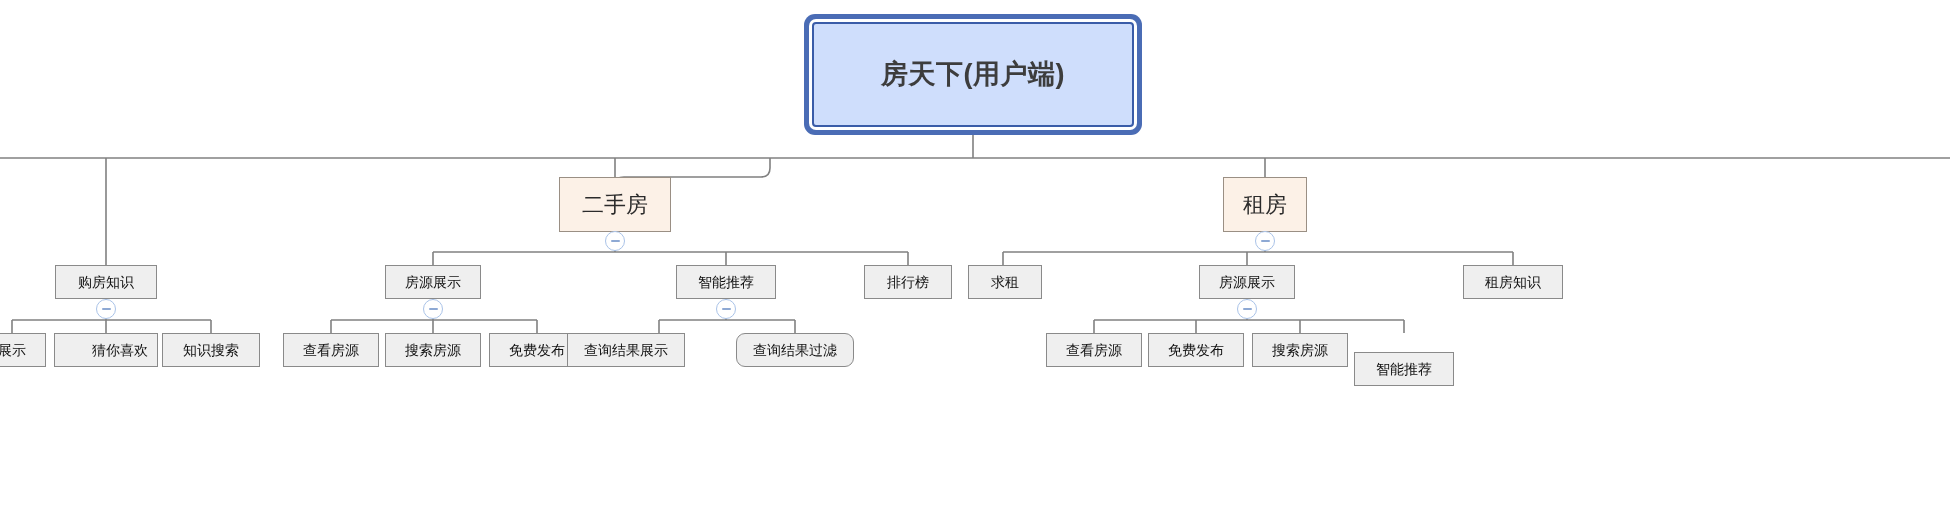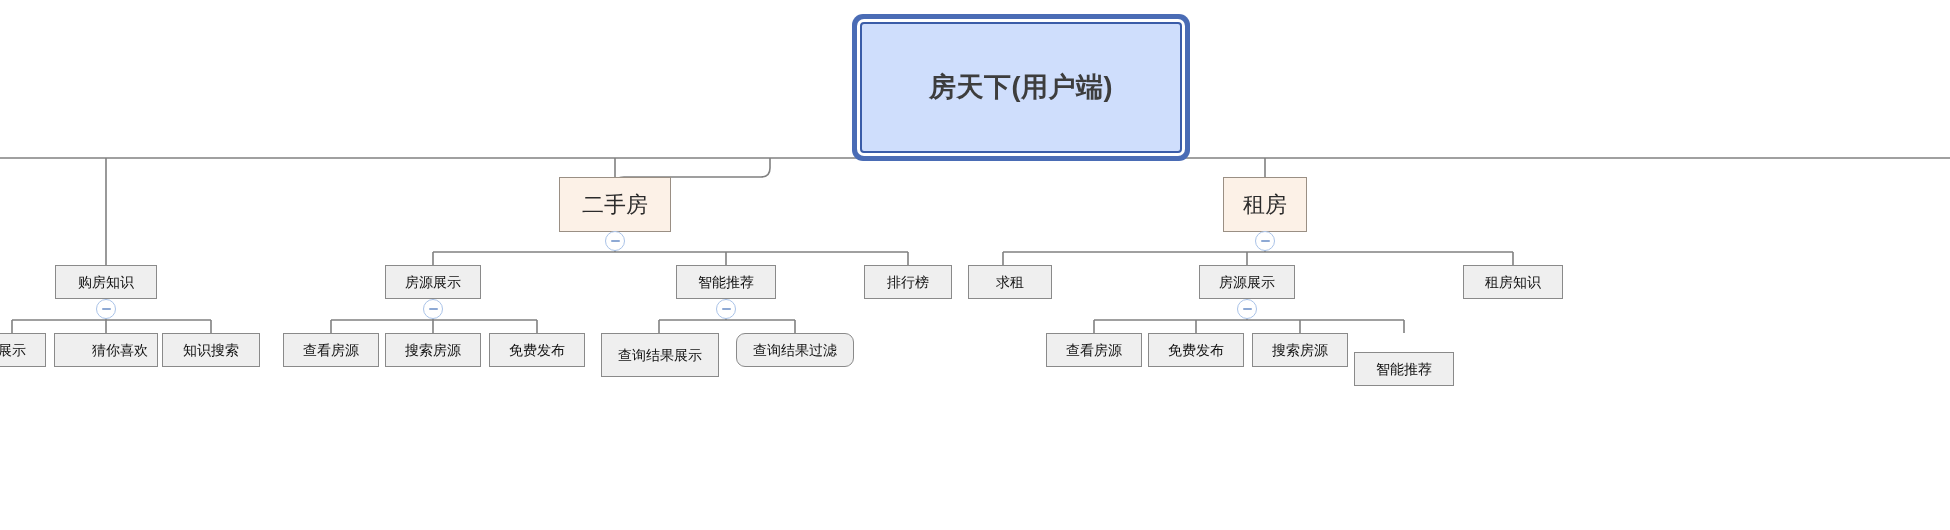--- a/index.html
+++ b/index.html
@@ -122,39 +122,39 @@
 
       <path d="M 1247,299 L 1247,320"></path>
       <path d="M 1094,320 L 1404,320"></path>
       <path d="M 1094,320 L 1094,333"></path>
       <path d="M 1196,320 L 1196,333"></path>
       <path d="M 1300,320 L 1300,333"></path>
       <path d="M 1404,320 L 1404,333"></path>
     </g>
   </svg>
 
-  <div class="node root" style="left: 860px; top: 22px; width: 322px; height: 131px;">房天下(用户端)</div>
+  <div class="node root" style="left: 812px; top: 22px; width: 322px; height: 105px;">房天下(用户端)</div>
 
   <div id="nodes-layer">
       <div class="node lvl2" style="left: 559px; top: 177px; width: 112px; height: 55px;">二手房</div>
       <div class="node lvl2" style="left: 1223px; top: 177px; width: 84px; height: 55px;">租房</div>
       <div class="node lvl3" style="left: 55px; top: 265px; width: 102px; height: 34px;">购房知识</div>
       <div class="node lvl3" style="left: 385px; top: 265px; width: 96px; height: 34px;">房源展示</div>
       <div class="node lvl3" style="left: 676px; top: 265px; width: 100px; height: 34px;">智能推荐</div>
       <div class="node lvl3" style="left: 864px; top: 265px; width: 88px; height: 34px;">排行榜</div>
-      <div class="node lvl3" style="left: 968px; top: 265px; width: 84px; height: 34px;">求租</div>
+      <div class="node lvl3" style="left: 968px; top: 265px; width: 74px; height: 34px;">求租</div>
       <div class="node lvl3" style="left: 1199px; top: 265px; width: 96px; height: 34px;">房源展示</div>
       <div class="node lvl3" style="left: 1463px; top: 265px; width: 100px; height: 34px;">租房知识</div>
       <div class="node lvl4" style="left: -22px; top: 333px; width: 68px; height: 34px;">展示</div>
       <div class="node lvl4" style="left: 54px; top: 333px; width: 104px; height: 34px; padding-left: 28px;">猜你喜欢</div>
       <div class="node lvl4" style="left: 162px; top: 333px; width: 98px; height: 34px;">知识搜索</div>
       <div class="node lvl4" style="left: 283px; top: 333px; width: 96px; height: 34px;">查看房源</div>
       <div class="node lvl4" style="left: 385px; top: 333px; width: 96px; height: 34px;">搜索房源</div>
       <div class="node lvl4" style="left: 489px; top: 333px; width: 96px; height: 34px;">免费发布</div>
-      <div class="node lvl4" style="left: 601px; top: 333px; width: 118px; height: 44px;">查询结果展示</div>
+      <div class="node lvl4" style="left: 567px; top: 333px; width: 118px; height: 34px;">查询结果展示</div>
       <div class="node lvl4" style="left: 736px; top: 333px; width: 118px; height: 34px; border-radius: 9px;">查询结果过滤</div>
       <div class="node lvl4" style="left: 1046px; top: 333px; width: 96px; height: 34px;">查看房源</div>
       <div class="node lvl4" style="left: 1148px; top: 333px; width: 96px; height: 34px;">免费发布</div>
       <div class="node lvl4" style="left: 1252px; top: 333px; width: 96px; height: 34px;">搜索房源</div>
       <div class="node lvl4" style="left: 1354px; top: 352px; width: 100px; height: 34px;">智能推荐</div>
     </div>
 
   <div id="toggles-layer">
       <div class="toggle" style="left: 605px; top: 231px;">
         <span class="bar"></span>

